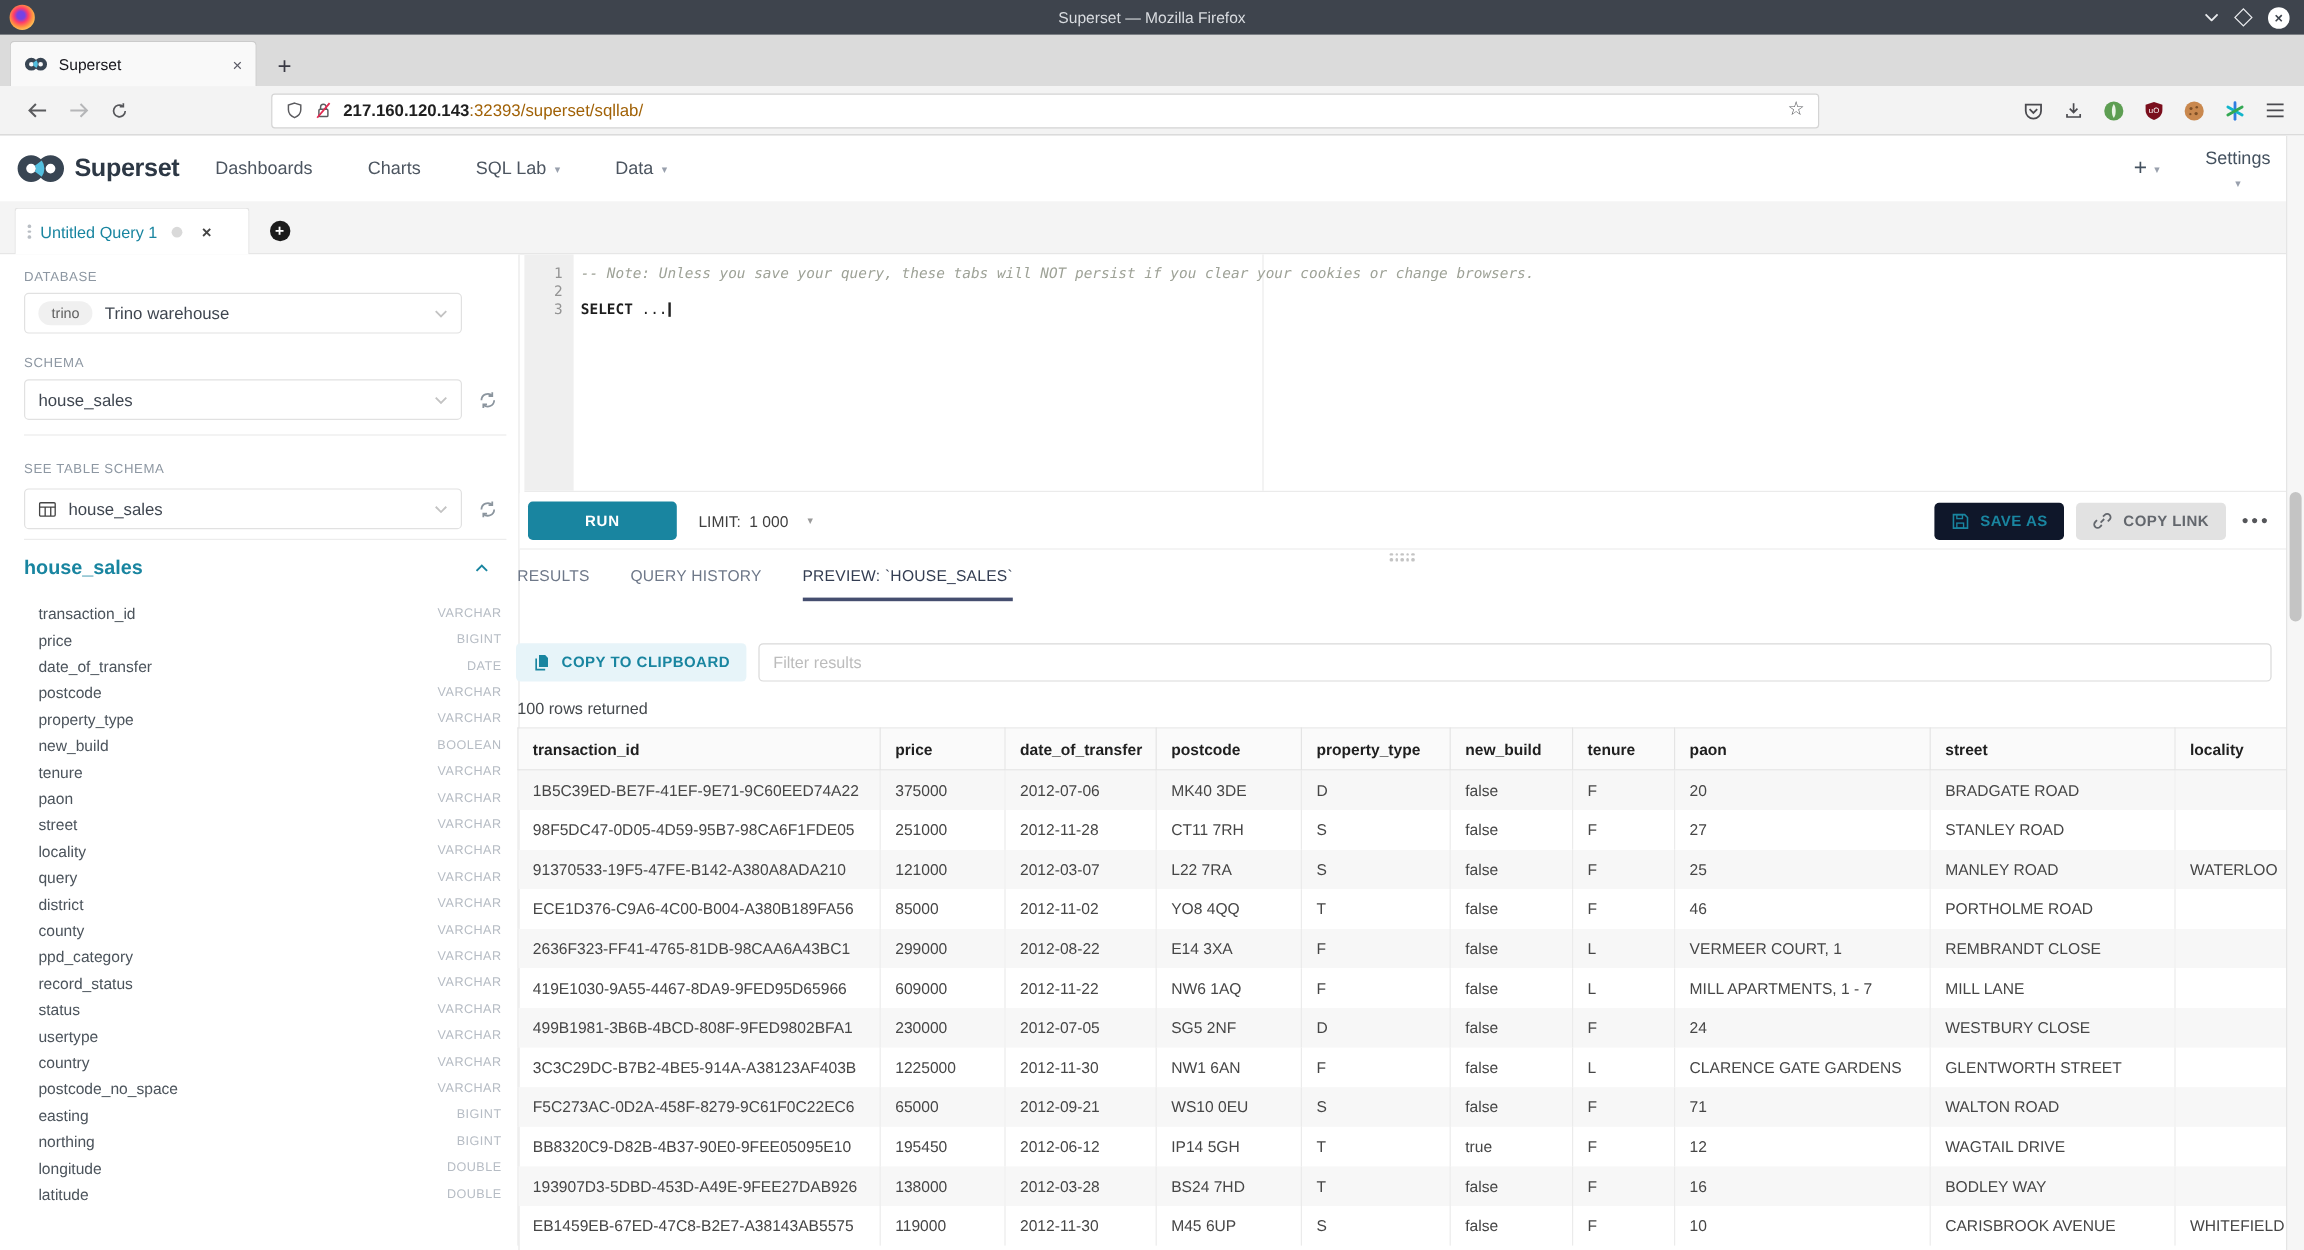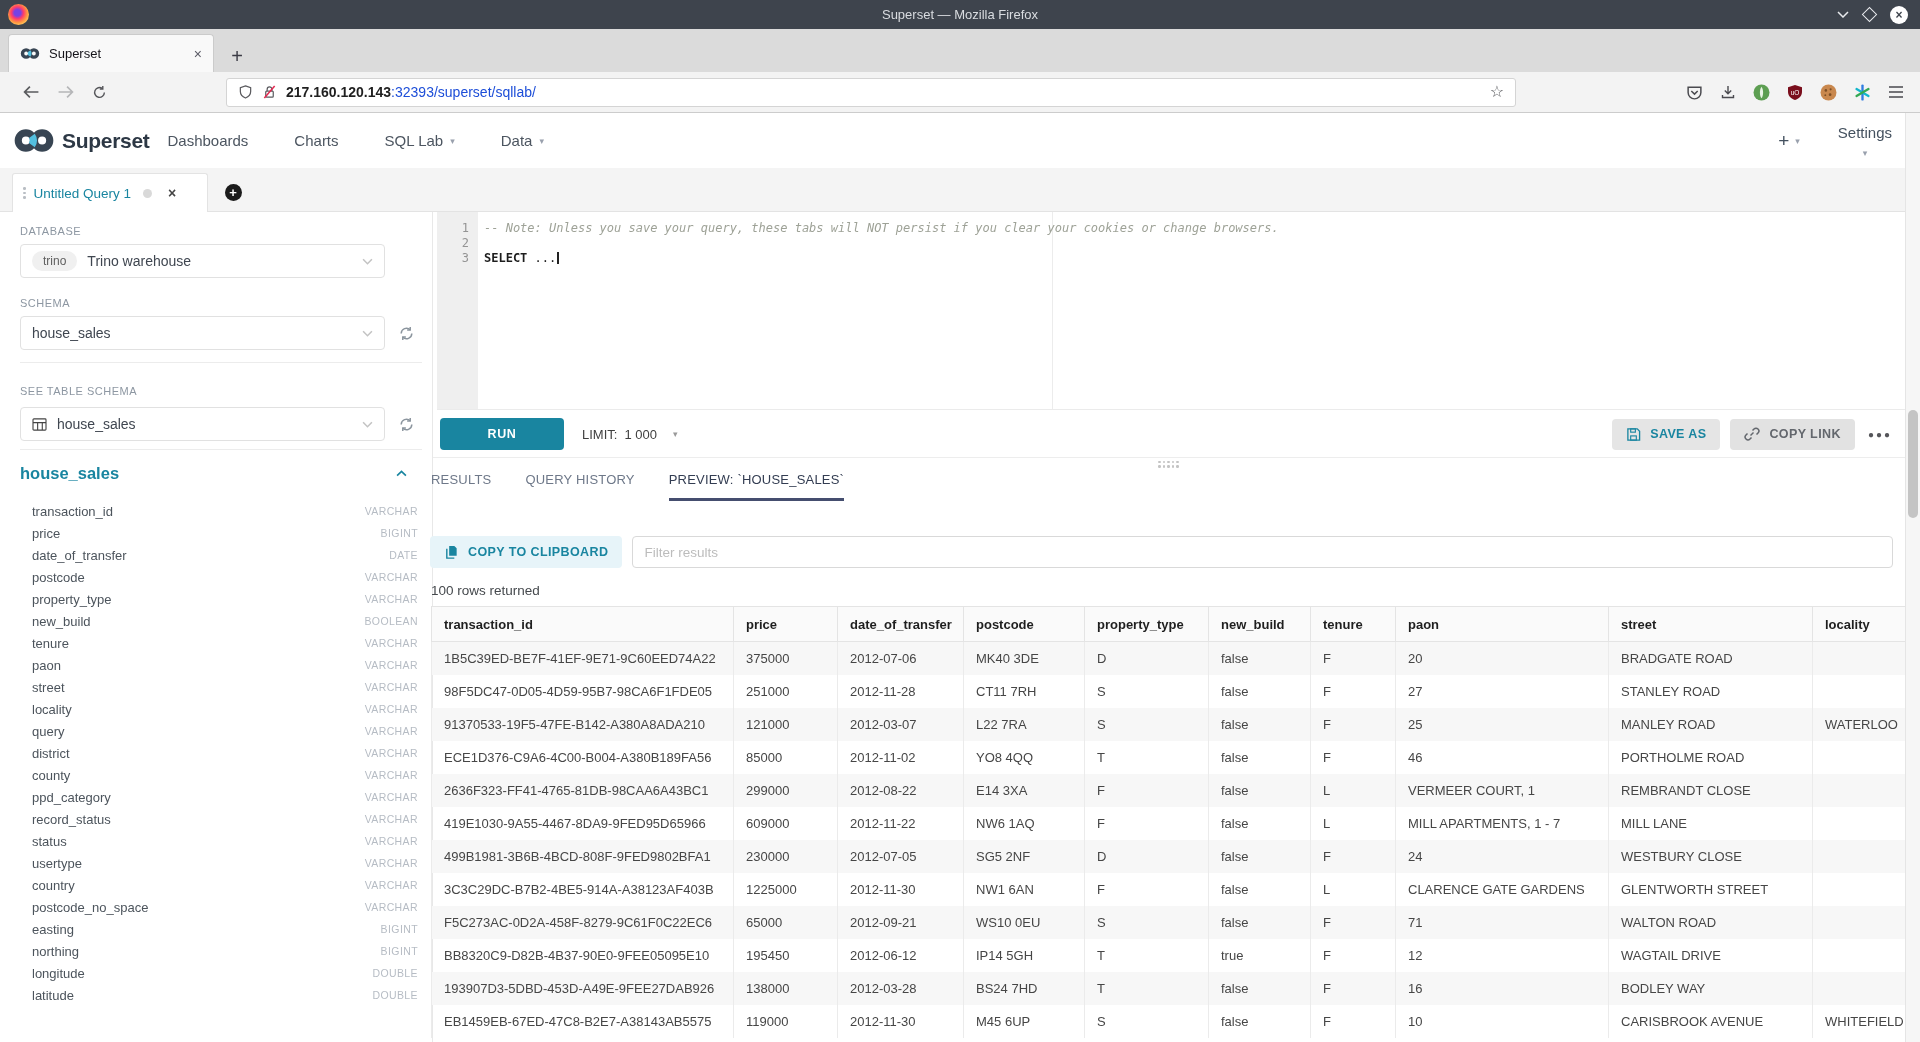--- a/index.html
+++ b/index.html
@@ -24,30 +24,30 @@
   .tab-close{margin-left:auto;color:#5b5b66;font-size:14px;}
   .newtab{width:30px;height:32px;margin-left:8px;display:flex;align-items:center;justify-content:center;
           font-size:20px;color:#3a3a44;}
 
   .urlrow{position:absolute;top:72px;left:0;right:0;height:41px;background:#f3f3f3;border-bottom:1px solid #cccccc;
           display:flex;align-items:center;padding-left:14px;box-sizing:border-box;}
   .nav-btn{width:34px;display:flex;justify-content:center;align-items:center;}
   .urlfield{margin-left:110px;width:1290px;height:29px;background:#fff;border:1px solid #d4d4d4;border-radius:3px;
             display:flex;align-items:center;padding:0 11px;gap:9px;font-size:14px;box-sizing:border-box;}
   .url-host{font-weight:bold;color:#1f1f1f;}
-  .url-path{color:#1d4ed8;}
+  .url-path{color:#a16207;}
   .star{margin-left:auto;color:#55565a;font-size:16px;line-height:1;}
   .ext-icons{display:flex;align-items:center;gap:17px;margin-left:auto;padding-right:16px;}
 
   
   .navbar{position:absolute;top:113px;left:0;right:0;height:55px;background:#fff;border-bottom:1px solid #f0f0f0;
           display:flex;align-items:center;}
   .brand{display:flex;align-items:center;gap:7px;margin-left:13px;}
   .brand-text{font-size:21px;font-weight:bold;color:#2d3845;letter-spacing:-0.3px;}
-  .nav-items{display:flex;margin-left:18px;gap:46px;font-size:15px;color:#4c5560;}
+  .nav-items{display:flex;margin-left:30px;gap:46px;font-size:15px;color:#4c5560;}
   .nav-item{display:flex;align-items:center;gap:7px;cursor:default;}
   .caret{font-size:9px;color:#99a0ad;}
   .nav-right{margin-left:auto;display:flex;align-items:center;gap:38px;margin-right:28px;font-size:15px;color:#44515f;}
   .plus-menu{display:flex;align-items:center;gap:6px;font-size:19px;}
   .settings-menu{display:flex;align-items:center;gap:7px;flex-direction:column;}
 
   
   .querytabs{position:absolute;top:168px;left:0;right:0;height:44px;background:#f4f4f4;border-bottom:1px solid #e3e3e3;box-sizing:border-box;}
   .qtab-active{position:absolute;left:12px;top:5px;height:39px;width:196px;background:#fff;border:1px solid #e3e3e3;border-bottom:none;
                border-radius:3px 3px 0 0;display:flex;align-items:center;padding:0 10px;gap:8px;box-sizing:border-box;}
@@ -90,21 +90,21 @@
   .cursor{display:inline-block;width:1.5px;height:12px;background:#222;vertical-align:-2px;margin-left:1px;}
 
   
   .sql-toolbar{position:absolute;left:433px;top:411px;width:1473px;height:47px;background:#fff;border-bottom:1px solid #ededed;
                display:flex;align-items:center;padding:0 14px 0 7px;box-sizing:border-box;}
   .run-btn{width:124px;height:32px;background:#1985a0;color:#fff;border-radius:4px;font-size:12.5px;font-weight:bold;
            letter-spacing:.6px;display:flex;align-items:center;justify-content:center;}
   .limit{margin-left:18px;display:flex;align-items:center;gap:7px;font-size:13px;color:#3f3f3f;}
   .limit .caret{margin-left:9px;color:#9a9a9a;}
   .tb-spacer{flex:1;}
-  .saveas{height:31px;background:#e5e5e5;color:#1985a0;border-radius:4px;padding:0 14px;display:flex;align-items:center;
+  .saveas{height:31px;background:#0f172a;color:#1985a0;border-radius:4px;padding:0 14px;display:flex;align-items:center;
           gap:9px;font-size:12.5px;font-weight:bold;letter-spacing:.4px;}
   .copylink{height:31px;background:#e2e2e2;color:#63676d;border-radius:4px;padding:0 14px;margin-left:10px;display:flex;
             align-items:center;gap:9px;font-size:12.5px;font-weight:bold;letter-spacing:.4px;}
   .more-btn{margin-left:13px;color:#55565a;font-size:10px;letter-spacing:2px;font-weight:bold;}
 
   
   .drag-handle{position:absolute;left:433px;top:459px;width:1473px;height:12px;display:flex;align-items:center;justify-content:center;}
   .handle-grid{display:grid;grid-template-columns:repeat(5,4.5px);grid-auto-rows:4.5px;}
   .handle-grid i{width:2.5px;height:2.5px;border-radius:50%;background:#c4c4c4;}
 

